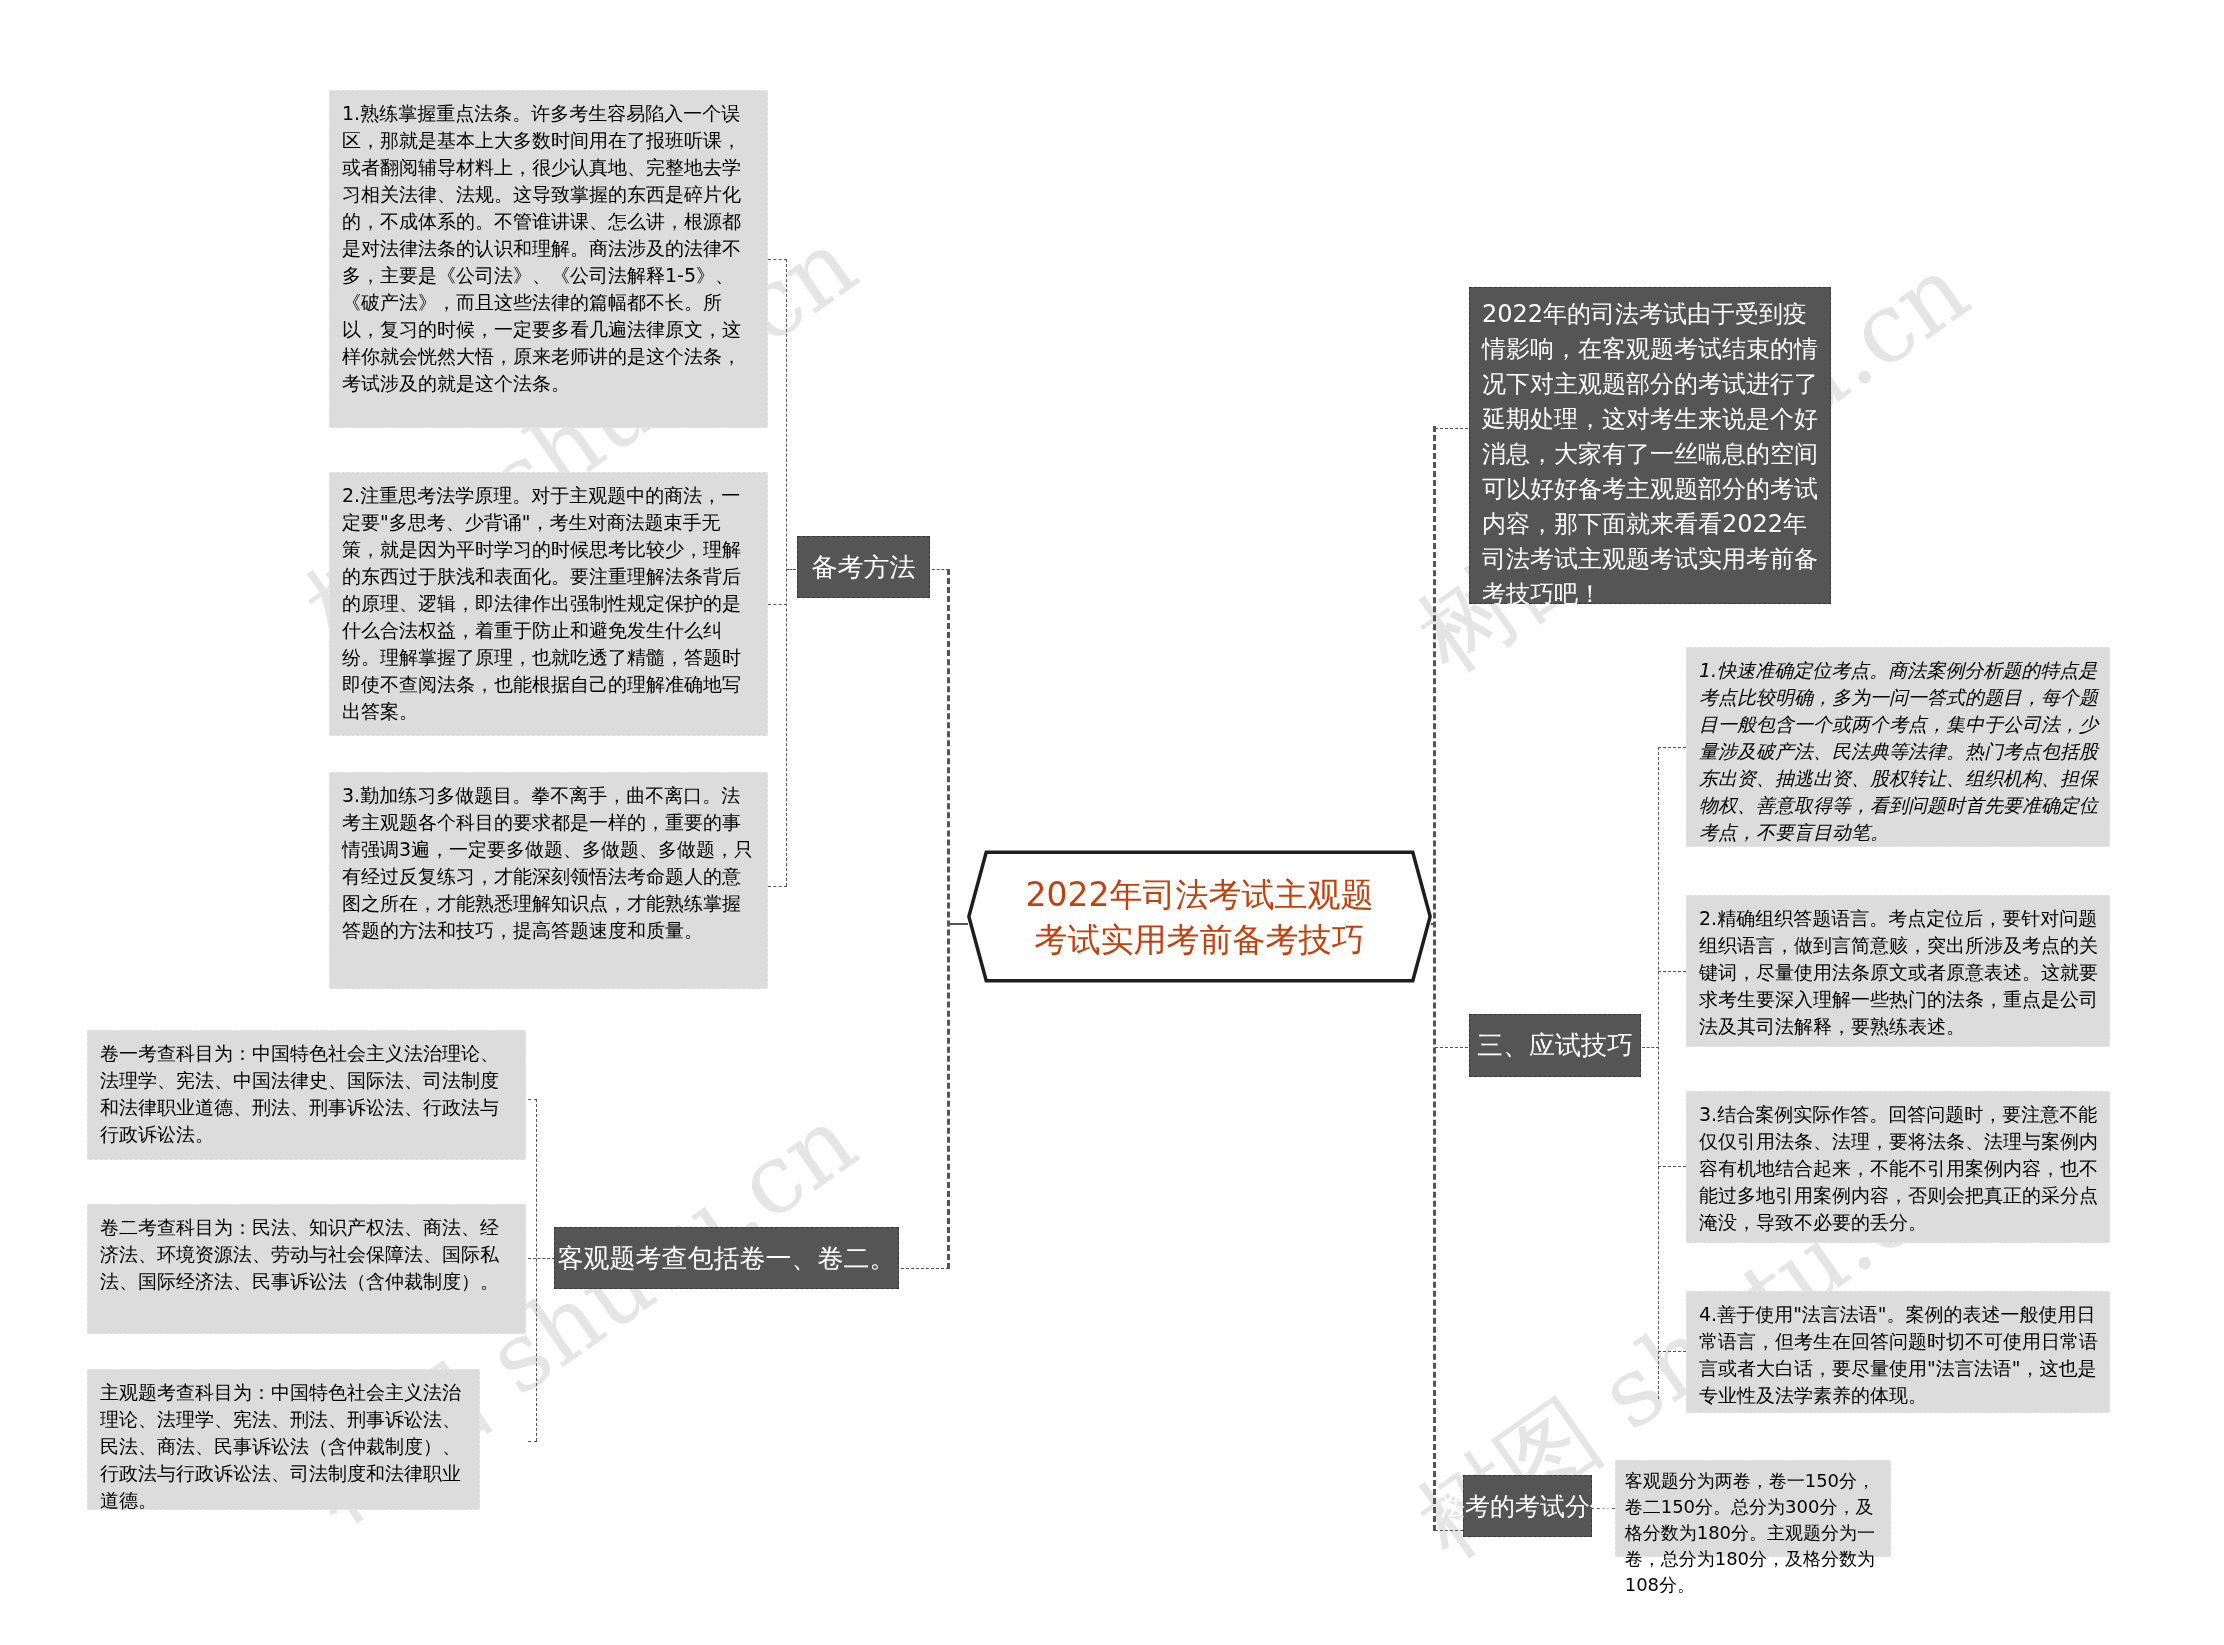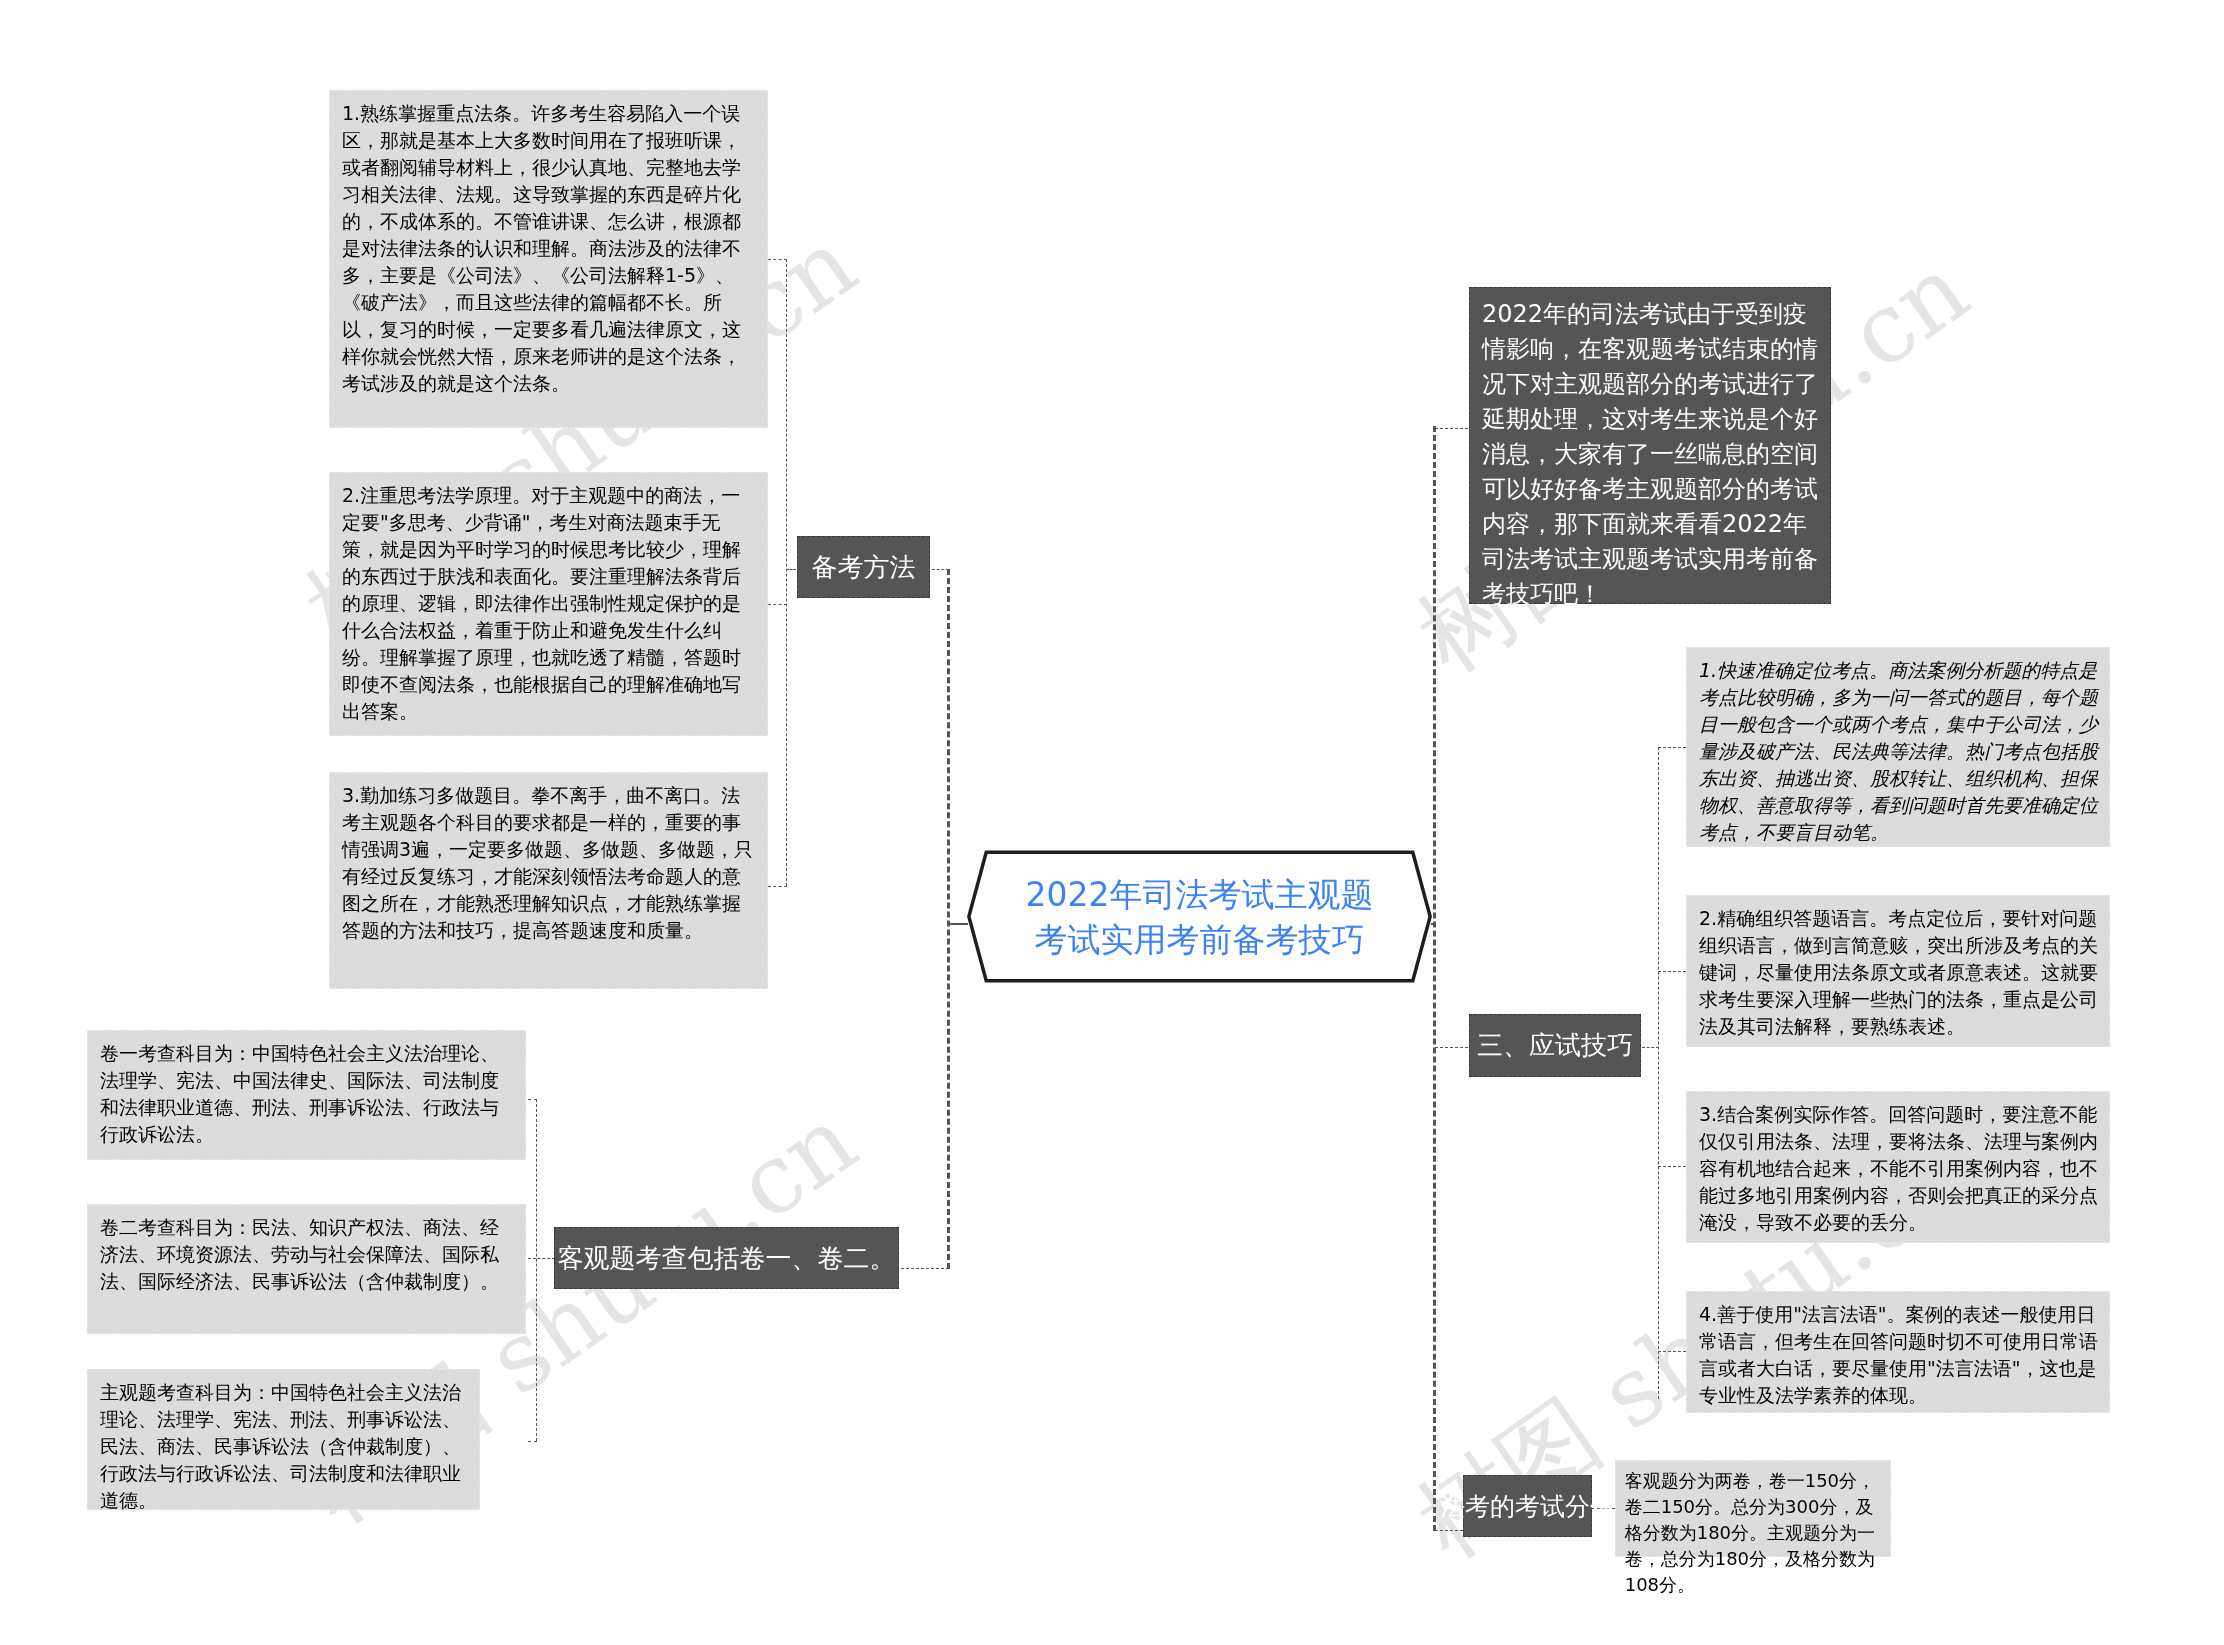--- a/index.html
+++ b/index.html
@@ -17,21 +17,21 @@
            border:1.7px dashed #3a3a3a; box-sizing:border-box;
            font-size:24px; line-height:35px; padding:8.7px 8.7px 8.7px 12px; word-break:break-all; }
   .vline { position:absolute; width:0; border-left:3.5px dashed #555; }
   .vline.thin { border-left:1.7px dashed #555; }
   .hline { position:absolute; height:0; border-top:1.7px dashed #555; }
   .hsolid { position:absolute; height:0; border-top:2.6px solid #555; }
   .center { position:absolute; left:967px; top:847px; width:465px; height:139px; }
   .center svg { position:absolute; left:0; top:0; }
   .center-text { position:absolute; left:0; top:0; width:465px; height:139px;
                  display:flex; align-items:center; justify-content:center; text-align:center;
-                 font-size:33px; line-height:45px; color:#3b82f6; padding:0 48px; box-sizing:border-box; }
+                 font-size:33px; line-height:45px; color:#c2410c; padding:0 48px; box-sizing:border-box; }
   .watermark { position:absolute; color:rgba(150,150,150,0.25); font-family:"DejaVu Serif",serif;
                font-size:96px; transform:rotate(-35deg); white-space:nowrap; pointer-events:none; }
 </style>
 </head>
 <body>
 
 <div class="watermark" style="left:261px; top:374px;">树图 shutu.cn</div>
 <div class="watermark" style="left:1373px; top:400px;">树图 shutu.cn</div>
 <div class="watermark" style="left:261px; top:1251px;">树图 shutu.cn</div>
 <div class="watermark" style="left:1373px; top:1286px;">树图 shutu.cn</div>

